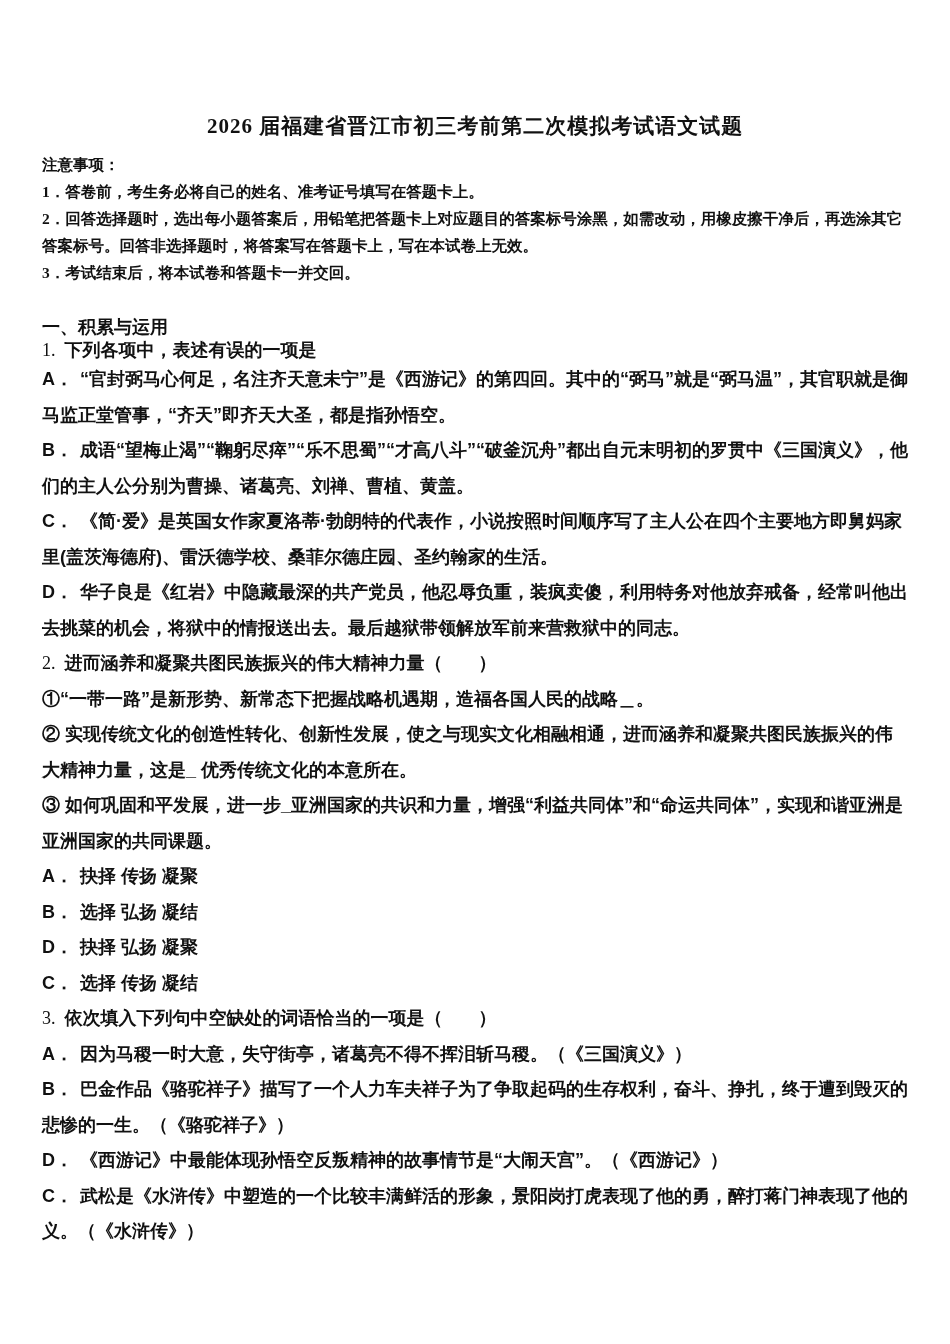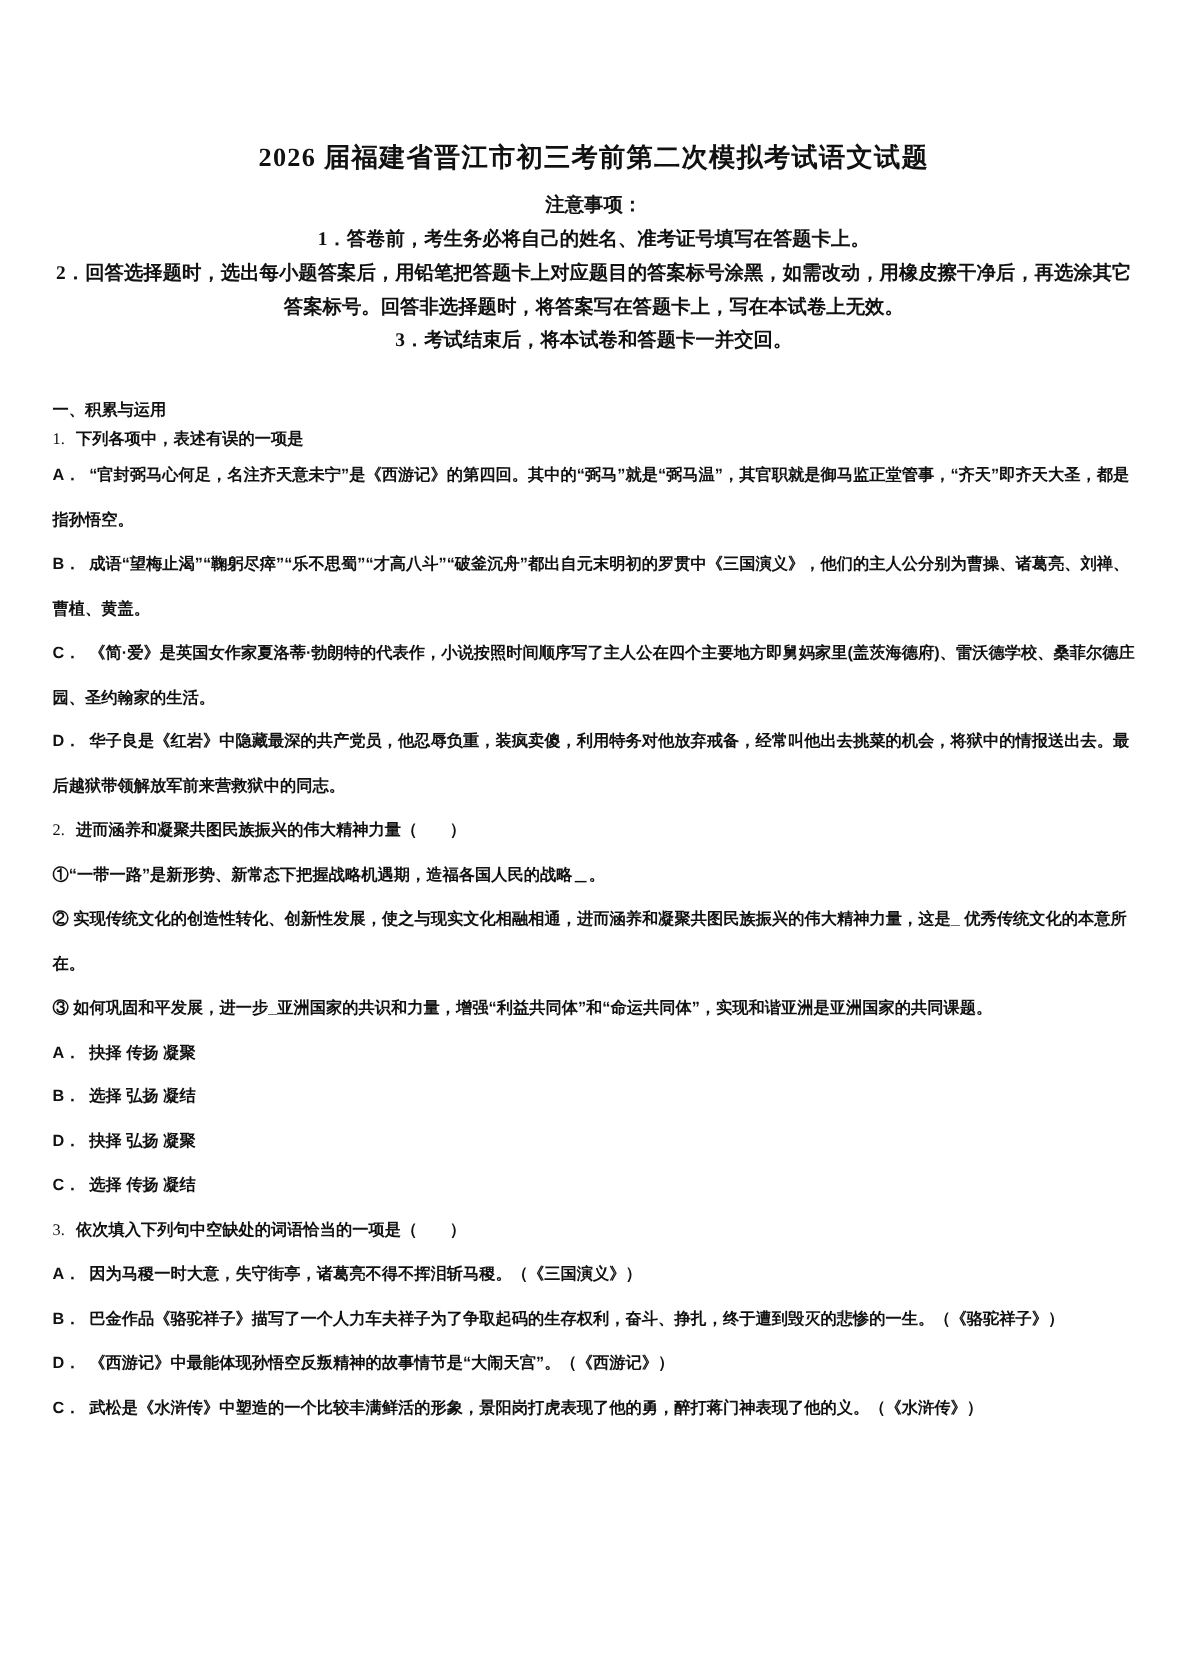--- a/index.html
+++ b/index.html
@@ -31,24 +31,23 @@
   .notice {
     margin-top: 11px;
     font-family: "Liberation Serif", serif;
     font-weight: 700;
     font-size: 15.5px;
     line-height: 27px;
   }
   .notice p {
     margin: 0;
     word-break: break-all;
-    text-align: center;
   }
   .doc {
-    font-size: 13px;
+    font-size: 18px;
     font-weight: 700;
     line-height: 35.5px;
   }
   .doc p {
     margin: 0;
     word-break: break-all;
   }
   .section-title {
     margin-top: 30px !important;
     line-height: 23px !important;

